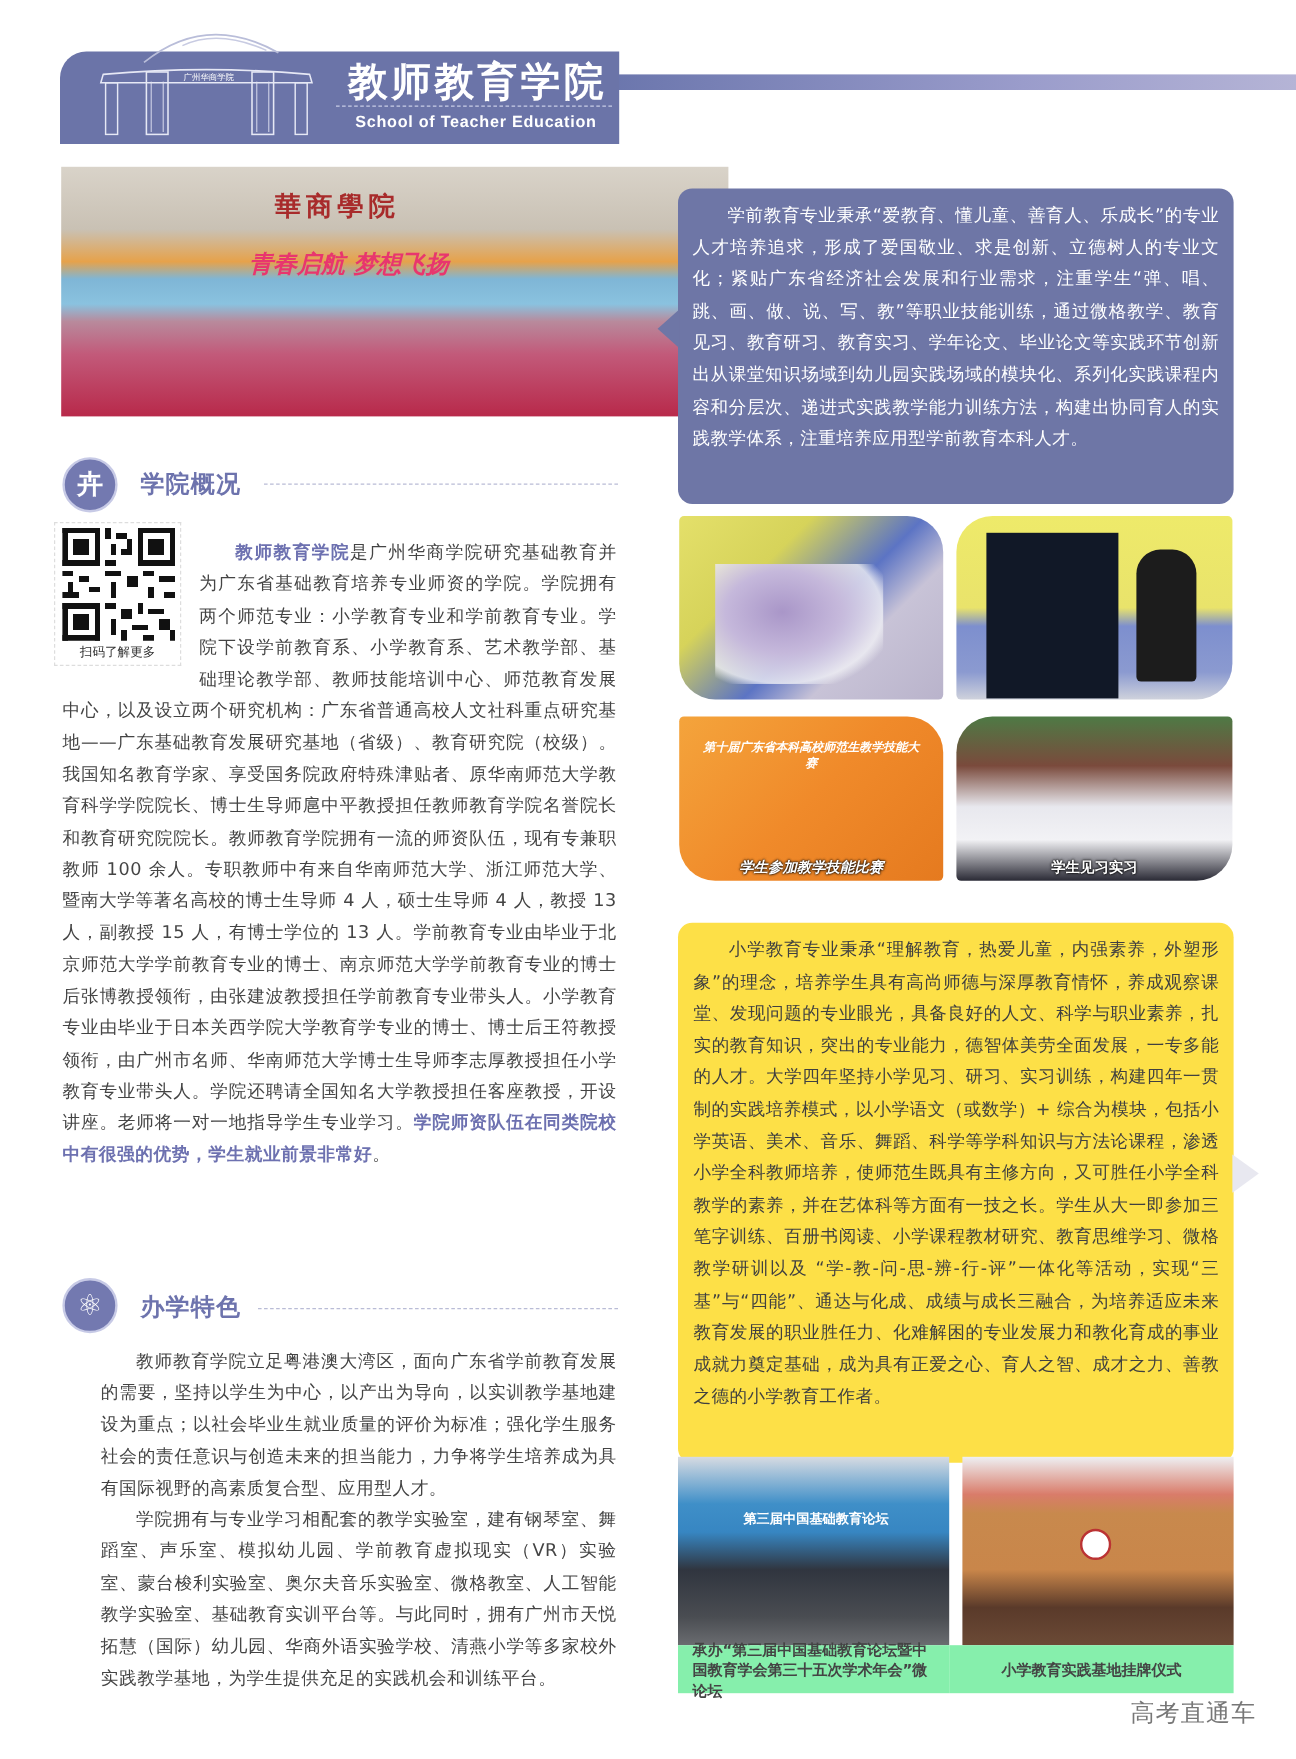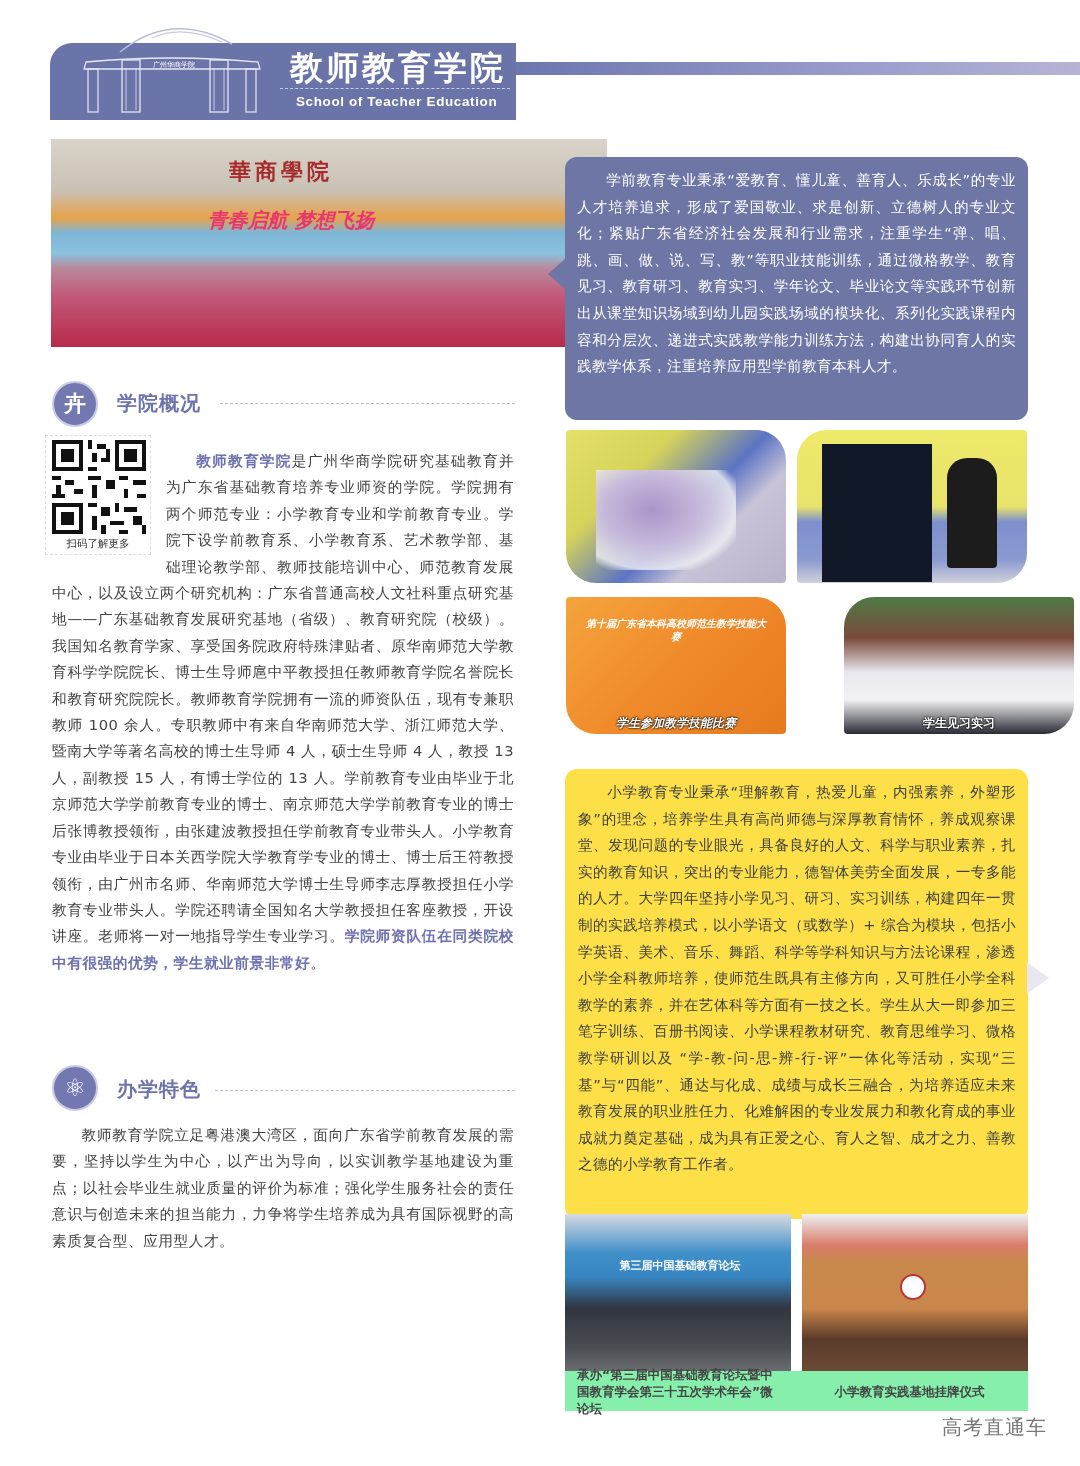--- a/index.html
+++ b/index.html
@@ -65,21 +65,21 @@
   .sec-title {
     position: absolute; font-size: 20px; font-weight: bold; color: #6d73ad; letter-spacing: 1px;
   }
   .sec-rule { position: absolute; border-top: 1px dashed #b9bcd6; }
 
   
   .text-block {
     position: absolute; font-size: 14.7px; line-height: 26.4px; color: #444;
     text-align: justify; letter-spacing: 0.5px;
   }
-  .indent { text-indent: 2em; }
+  .indent { text-indent: 2em; margin-left: 32px; }
   .hl { color: #6d71b0; font-weight: bold; }
 
   
   .qr-wrap {
     position: absolute; left: 45px; top: 435px; width: 106px; height: 120px;
     border: 1px dashed #ddd; background: #fff;
   }
   .qr { position: absolute; left: 6px; top: 4px; width: 94px; height: 94px; }
   .qr-cap {
     position: absolute; left: 0; right: 0; top: 101px; text-align: center; font-size: 10.5px; color: #333;
@@ -192,34 +192,35 @@
   <div style="float:left; width:114px; height:106px;"></div>
   <span style="display:inline-block; width:2em;"></span><span class="hl">教师教育学院</span><span>是广州华商学院研究基础教育并为广东省基础教育培养专业师资的学院。学院拥有两个师范专业：小学教育专业和学前教育专业。学院下设学前教育系、小学教育系、艺术教学部、基础理论教学部、教师技能培训中心、师范教育发展中心，以及设立两个研究机构：广东省普通高校人文社科重点研究基地——广东基础教育发展研究基地（省级）、教育研究院（校级）。我国知名教育学家、享受国务院政府特殊津贴者、原华南师范大学教育科学学院院长、博士生导师扈中平教授担任教师教育学院名誉院长和教育研究院院长。教师教育学院拥有一流的师资队伍，现有专兼职教师 100 余人。专职教师中有来自华南师范大学、浙江师范大学、暨南大学等著名高校的博士生导师 4 人，硕士生导师 4 人，教授 13 人，副教授 15 人，有博士学位的 13 人。学前教育专业由毕业于北京师范大学学前教育专业的博士、南京师范大学学前教育专业的博士后张博教授领衔，由张建波教授担任学前教育专业带头人。小学教育专业由毕业于日本关西学院大学教育学专业的博士、博士后王符教授领衔，由广州市名师、华南师范大学博士生导师李志厚教授担任小学教育专业带头人。学院还聘请全国知名大学教授担任客座教授，开设讲座。老师将一对一地指导学生专业学习。</span><span class="hl">学院师资队伍在同类院校中有很强的优势，学生就业前景非常好</span><span>。</span>
 </div>
 
 <div class="sec-icon" style="left:52px; top:1065px; font-size:24px;">⚛</div>
 <div class="sec-title" style="left:117px; top:1076px;">办学特色</div>
 <div class="sec-rule" style="left:215px; top:1090px; width:300px;"></div>
 
 <div class="text-block" style="left:52px; top:1122px; width:462px;">
   <p class="indent">教师教育学院立足粤港澳大湾区，面向广东省学前教育发展的需要，坚持以学生为中心，以产出为导向，以实训教学基地建设为重点；以社会毕业生就业质量的评价为标准；强化学生服务社会的责任意识与创造未来的担当能力，力争将学生培养成为具有国际视野的高素质复合型、应用型人才。</p>
+  <p class="indent">学院拥有与专业学习相配套的教学实验室，建有钢琴室、舞蹈室、声乐室、模拟幼儿园、学前教育虚拟现实（VR）实验室、蒙台梭利实验室、奥尔夫音乐实验室、微格教室、人工智能教学实验室、基础教育实训平台等。与此同时，拥有广州市天悦拓慧（国际）幼儿园、华商外语实验学校、清燕小学等多家校外实践教学基地，为学生提供充足的实践机会和训练平台。</p>
 </div>
 
 <div class="photo" style="left:566px; top:430px; width:220px; height:153px; border-radius:4px 30px 4px 30px; background: linear-gradient(135deg,#e4e06a 0%,#d6d35a 30%,#5c74c4 55%,#c8c3d7 70%,#b9b3cb 100%);">
   <div style="position:absolute; left:30px; top:40px; width:140px; height:100px; background: radial-gradient(ellipse at 40% 40%, #a996c8 0%, #c5b8db 40%, rgba(240,240,245,0.8) 70%, transparent 80%);"></div>
 </div>
 <div class="photo" style="left:797px; top:430px; width:230px; height:153px; border-radius:30px 4px 30px 4px; background: linear-gradient(180deg,#eeea6a 0%,#e9e36b 50%,#7d8fce 60%,#8b9ad0 85%,#cfd2dc 100%);">
   <div style="position:absolute; left:25px; top:14px; width:110px; height:138px; background:#111827;"></div>
   <div style="position:absolute; left:150px; top:28px; width:50px; height:110px; background:#1c1c1c; border-radius:20px 20px 4px 4px;"></div>
 </div>
 <div class="photo" style="left:566px; top:597px; width:220px; height:137px; border-radius:4px 30px 4px 30px; background: linear-gradient(135deg,#f4a43c 0%,#f08a2a 50%,#e57a1f 100%); font-style: italic;">
   <div style="position:absolute; left:20px; top:20px; width:180px; font-size:10px; color:#fff; font-weight:bold; text-align:center; line-height:13px;">第十届广东省本科高校师范生教学技能大赛</div>
   <div class="cap">学生参加教学技能比赛</div>
 </div>
-<div class="photo" style="left:797px; top:597px; width:230px; height:137px; border-radius:30px 4px 30px 4px; background: linear-gradient(180deg,#4e7a45 0%,#7a4a3c 30%,#e8e8ee 55%,#f2f2f5 75%,#2a2a35 100%); margin-left: 47px;">
+<div class="photo" style="left:797px; top:597px; width:230px; height:137px; border-radius:30px 4px 30px 4px; background: linear-gradient(180deg,#4e7a45 0%,#7a4a3c 30%,#e8e8ee 55%,#f2f2f5 75%,#2a2a35 100%);">
   <div class="cap">学生见习实习</div>
 </div>
 
 <div class="bubble bubble-light" style="left:565px; top:752px; width:463px; height:450px; padding:10px 12px 10px 13px;">
   <p>小学教育专业秉承“理解教育，热爱儿童，内强素养，外塑形象”的理念，培养学生具有高尚师德与深厚教育情怀，养成观察课堂、发现问题的专业眼光，具备良好的人文、科学与职业素养，扎实的教育知识，突出的专业能力，德智体美劳全面发展，一专多能的人才。大学四年坚持小学见习、研习、实习训练，构建四年一贯制的实践培养模式，以小学语文（或数学）+ 综合为模块，包括小学英语、美术、音乐、舞蹈、科学等学科知识与方法论课程，渗透小学全科教师培养，使师范生既具有主修方向，又可胜任小学全科教学的素养，并在艺体科等方面有一技之长。学生从大一即参加三笔字训练、百册书阅读、小学课程教材研究、教育思维学习、微格教学研训以及 “学-教-问-思-辨-行-评”一体化等活动，实现“三基”与“四能”、通达与化成、成绩与成长三融合，为培养适应未来教育发展的职业胜任力、化难解困的专业发展力和教化育成的事业成就力奠定基础，成为具有正爱之心、育人之智、成才之力、善教之德的小学教育工作者。</p>
 </div>
 <div class="tail-right" style="left:1027px; top:962px;"></div>
 
 <div class="photo" style="left:565px; top:1214px; width:226px; height:157px; background: linear-gradient(180deg,#d7dbe2 0%,#3f8fc8 25%,#3786c2 40%,#30353f 60%,#4a4d52 85%,#6a6c70 100%);">
   <div style="position:absolute; left:40px; top:44px; width:150px; font-size:11px; color:#fff; text-align:center; font-weight:bold;">第三届中国基础教育论坛</div>

